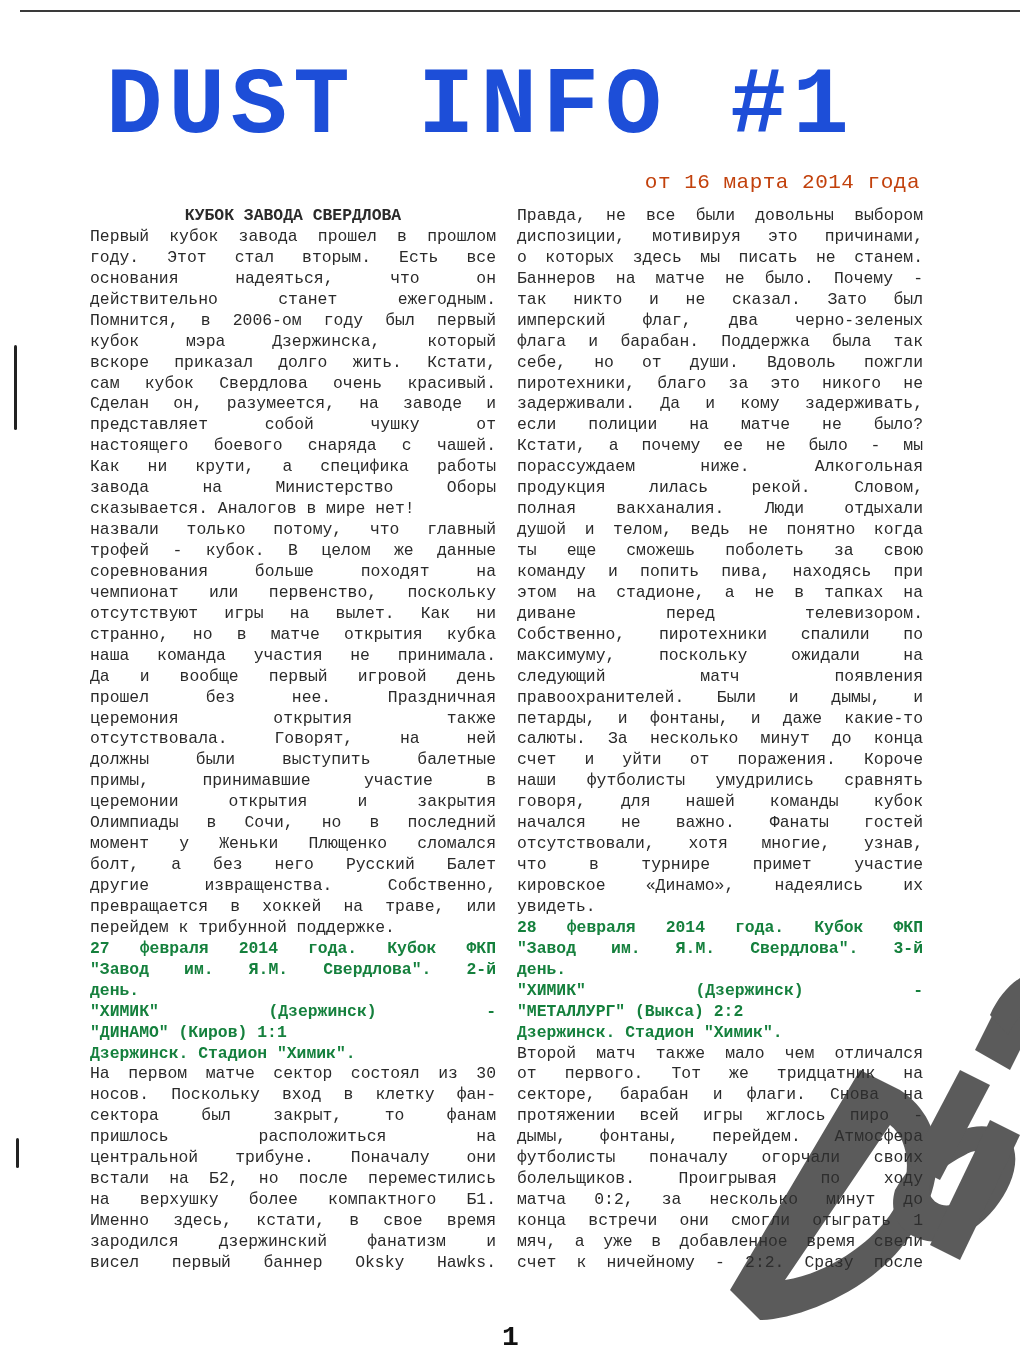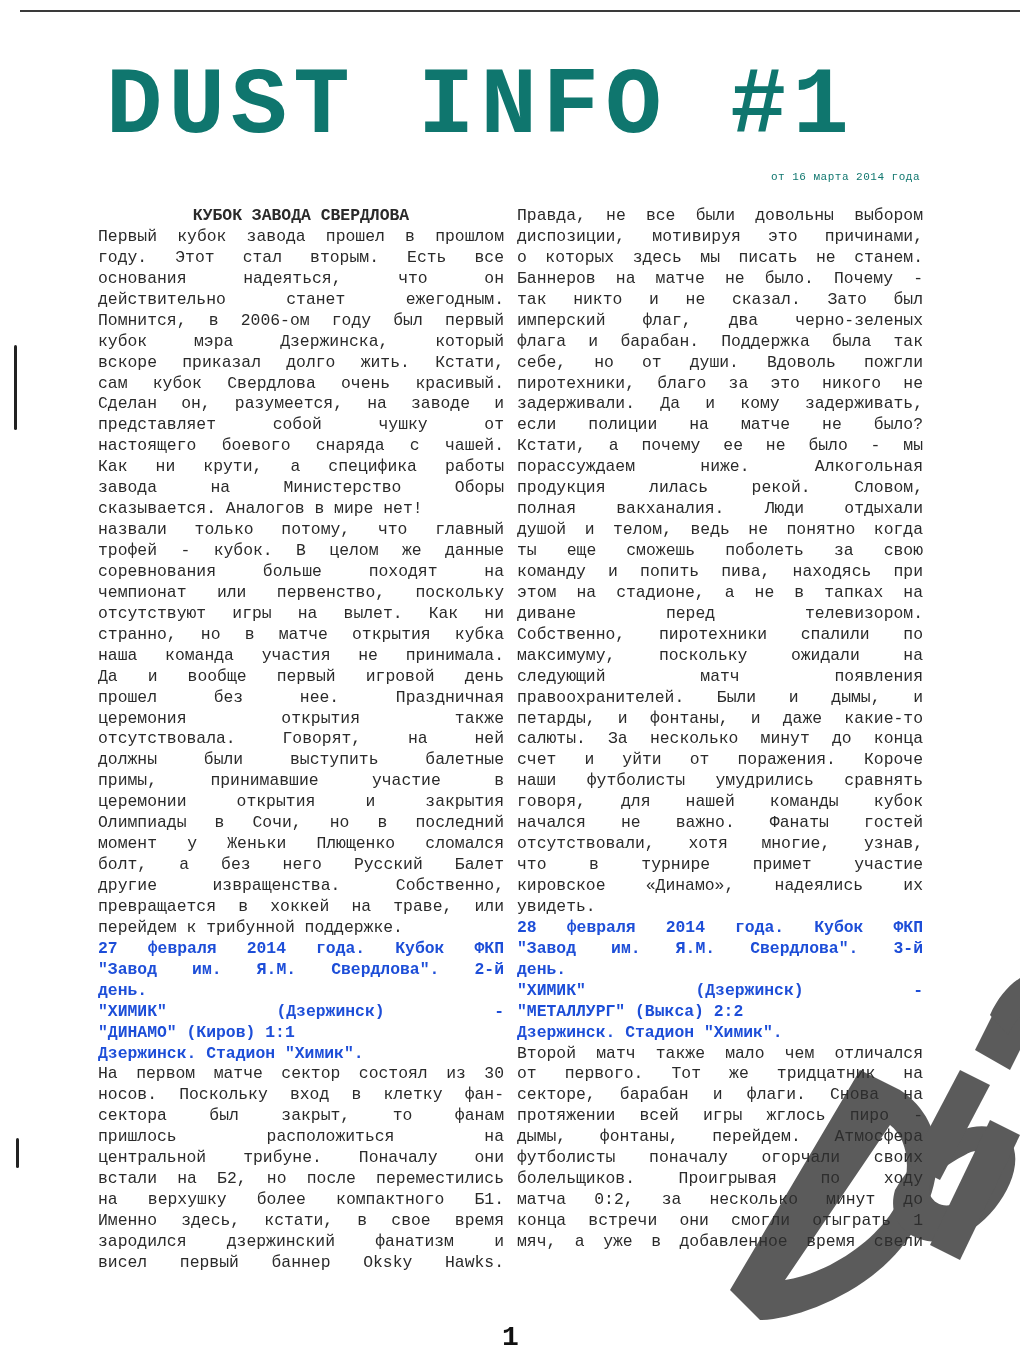--- a/index.html
+++ b/index.html
@@ -7,40 +7,40 @@
     width: 1020px; height: 1366px; background: #ffffff; position: relative; overflow: hidden;
     font-family: "Liberation Mono", "DejaVu Sans Mono", monospace; color: #1a1a1a;
   }
   .top-rule {
     position: absolute; left: 20px; right: 0; top: 10px; height: 2px; background: #3a3a3a;
   }
   .title {
     position: absolute; left: 106px; top: 52px; width: 820px;
     font-family: "Liberation Mono", "DejaVu Sans Mono", monospace;
     font-weight: bold; font-size: 94px; line-height: 110px; letter-spacing: 6px;
-    color: #0f766e; white-space: pre;
+    color: #1d4ed8; white-space: pre;
   }
   .date {
     position: absolute; right: 100px; top: 171px;
     font-family: "Liberation Mono", "DejaVu Sans Mono", monospace;
-    font-size: 11px; letter-spacing: 0.5px; color: #0f766e; white-space: pre;
+    font-size: 21px; letter-spacing: 0.5px; color: #c2410c; white-space: pre;
   }
   .col {
     position: absolute; top: 206px; width: 406px;
     font-size: 16.4px; line-height: 20.95px; color: #2a2a2a;
   }
-  .col-left { left: 98px; }
+  .col-left { left: 90px; }
   .col-right { left: 517px; }
   .ln {
     display: block; height: 20.95px; white-space: nowrap;
     text-align: justify; text-align-last: justify; overflow: hidden;
   }
   .ln.last { text-align-last: left; }
   .ln.center { text-align: center; text-align-last: center; font-weight: bold; }
-  .ln.b { font-weight: bold; color: #1d4ed8; }
+  .ln.b { font-weight: bold; color: #15803d; }
   .page-number {
     position: absolute; left: 502px; top: 1322px;
     font-family: "Liberation Mono", "DejaVu Sans Mono", monospace;
     font-weight: bold; font-size: 28px; color: #111;
   }
   .binder-mark {
     position: absolute; width: 3px; background: #222; border-radius: 2px;
   }
   .watermark {
     position: absolute; left: 690px; top: 960px; width: 400px; height: 420px;
@@ -154,20 +154,21 @@
       <span class="ln">Второй матч также мало чем отличался</span>
       <span class="ln">от первого. Тот же тридцатник на</span>
       <span class="ln">секторе, барабан и флаги. Снова на</span>
       <span class="ln">протяжении всей игры жглось пиро -</span>
       <span class="ln">дымы, фонтаны, перейдем. Атмосфера</span>
       <span class="ln">футболисты поначалу огорчали своих</span>
       <span class="ln">болельщиков. Проигрывая по ходу</span>
       <span class="ln">матча 0:2, за несколько минут до</span>
       <span class="ln">конца встречи они смогли отыграть 1</span>
       <span class="ln">мяч, а уже в добавленное время свели</span>
+      <span class="ln">счет к ничейному - 2:2. Сразу после</span>
     </div>
 
   <div class="page-number">1</div>
 
   <div class="binder-mark" style="left:14px; top:345px; height:85px;"></div>
   <div class="binder-mark" style="left:16px; top:1138px; height:30px;"></div>
 
   <svg class="watermark" viewBox="0 0 400 420">
     <g fill="#2e2e2e">
 

